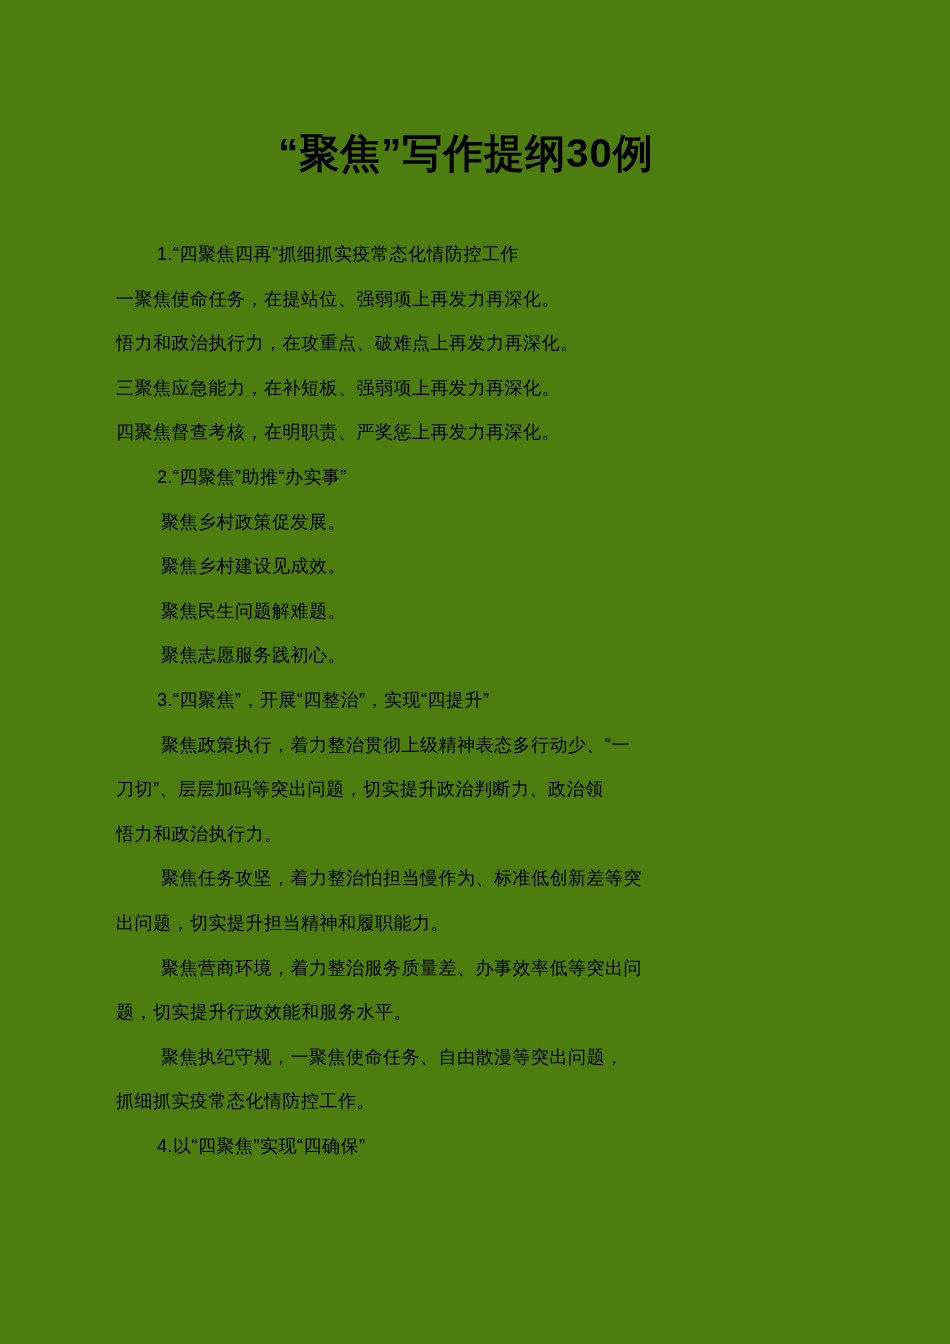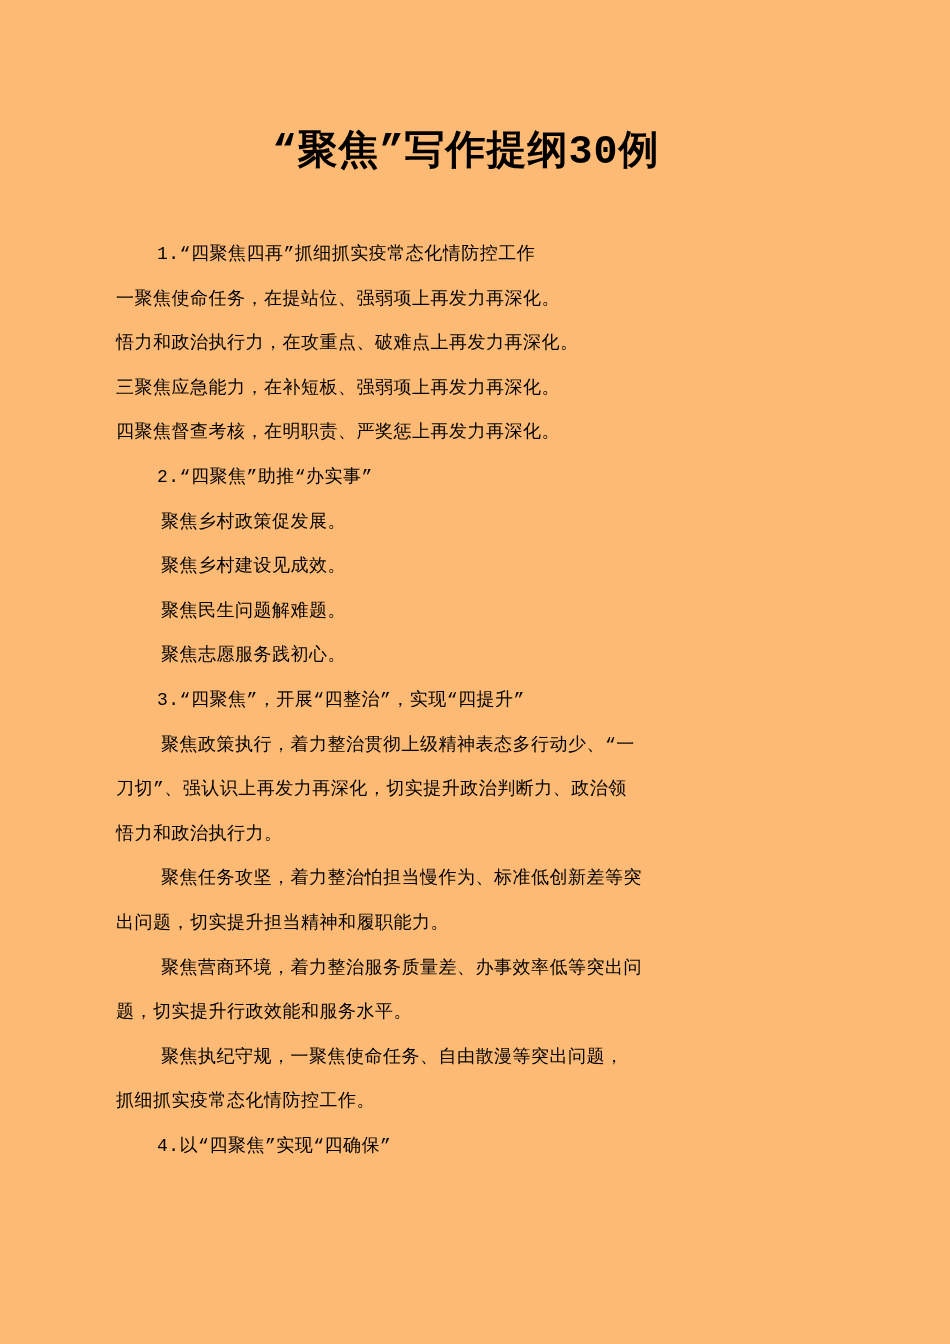--- a/index.html
+++ b/index.html
@@ -4,23 +4,23 @@
 <style>
   html, body {
     margin: 0;
     padding: 0;
     background: #ffffff;
   }
   .page {
     position: relative;
     width: 950px;
     height: 1344px;
-    background: #fdba74;
+    background: #4d7c0f;
     overflow: hidden;
-    font-family: Liberation Mono, monospace;
+    font-family: Liberation Sans, sans-serif;
     color: #000000;
   }
   .content {
     padding: 0 134px 0 116px; 
   }
   .doc-title {
     margin: 0;
     padding-top: 128px;
     font-size: 40px;
     line-height: 50px;
@@ -61,21 +61,21 @@
       <div class="line flush">悟力和政治执行力，在攻重点、破难点上再发力再深化。</div>
       <div class="line flush">三聚焦应急能力，在补短板、强弱项上再发力再深化。</div>
       <div class="line flush">四聚焦督查考核，在明职责、严奖惩上再发力再深化。</div>
       <div class="line num">2.“四聚焦”助推“办实事”</div>
       <div class="line para">聚焦乡村政策促发展。</div>
       <div class="line para">聚焦乡村建设见成效。</div>
       <div class="line para">聚焦民生问题解难题。</div>
       <div class="line para">聚焦志愿服务践初心。</div>
       <div class="line num">3.“四聚焦”，开展“四整治”，实现“四提升”</div>
       <div class="line para">聚焦政策执行，着力整治贯彻上级精神表态多行动少、“一</div>
-      <div class="line flush">刀切”、强认识上再发力再深化，切实提升政治判断力、政治领</div>
+      <div class="line flush">刀切”、层层加码等突出问题，切实提升政治判断力、政治领</div>
       <div class="line flush">悟力和政治执行力。</div>
       <div class="line para">聚焦任务攻坚，着力整治怕担当慢作为、标准低创新差等突</div>
       <div class="line flush">出问题，切实提升担当精神和履职能力。</div>
       <div class="line para">聚焦营商环境，着力整治服务质量差、办事效率低等突出问</div>
       <div class="line flush">题，切实提升行政效能和服务水平。</div>
       <div class="line para">聚焦执纪守规，一聚焦使命任务、自由散漫等突出问题，</div>
       <div class="line flush">抓细抓实疫常态化情防控工作。</div>
       <div class="line num">4.以“四聚焦”实现“四确保”</div>
     </div>
   </div>

